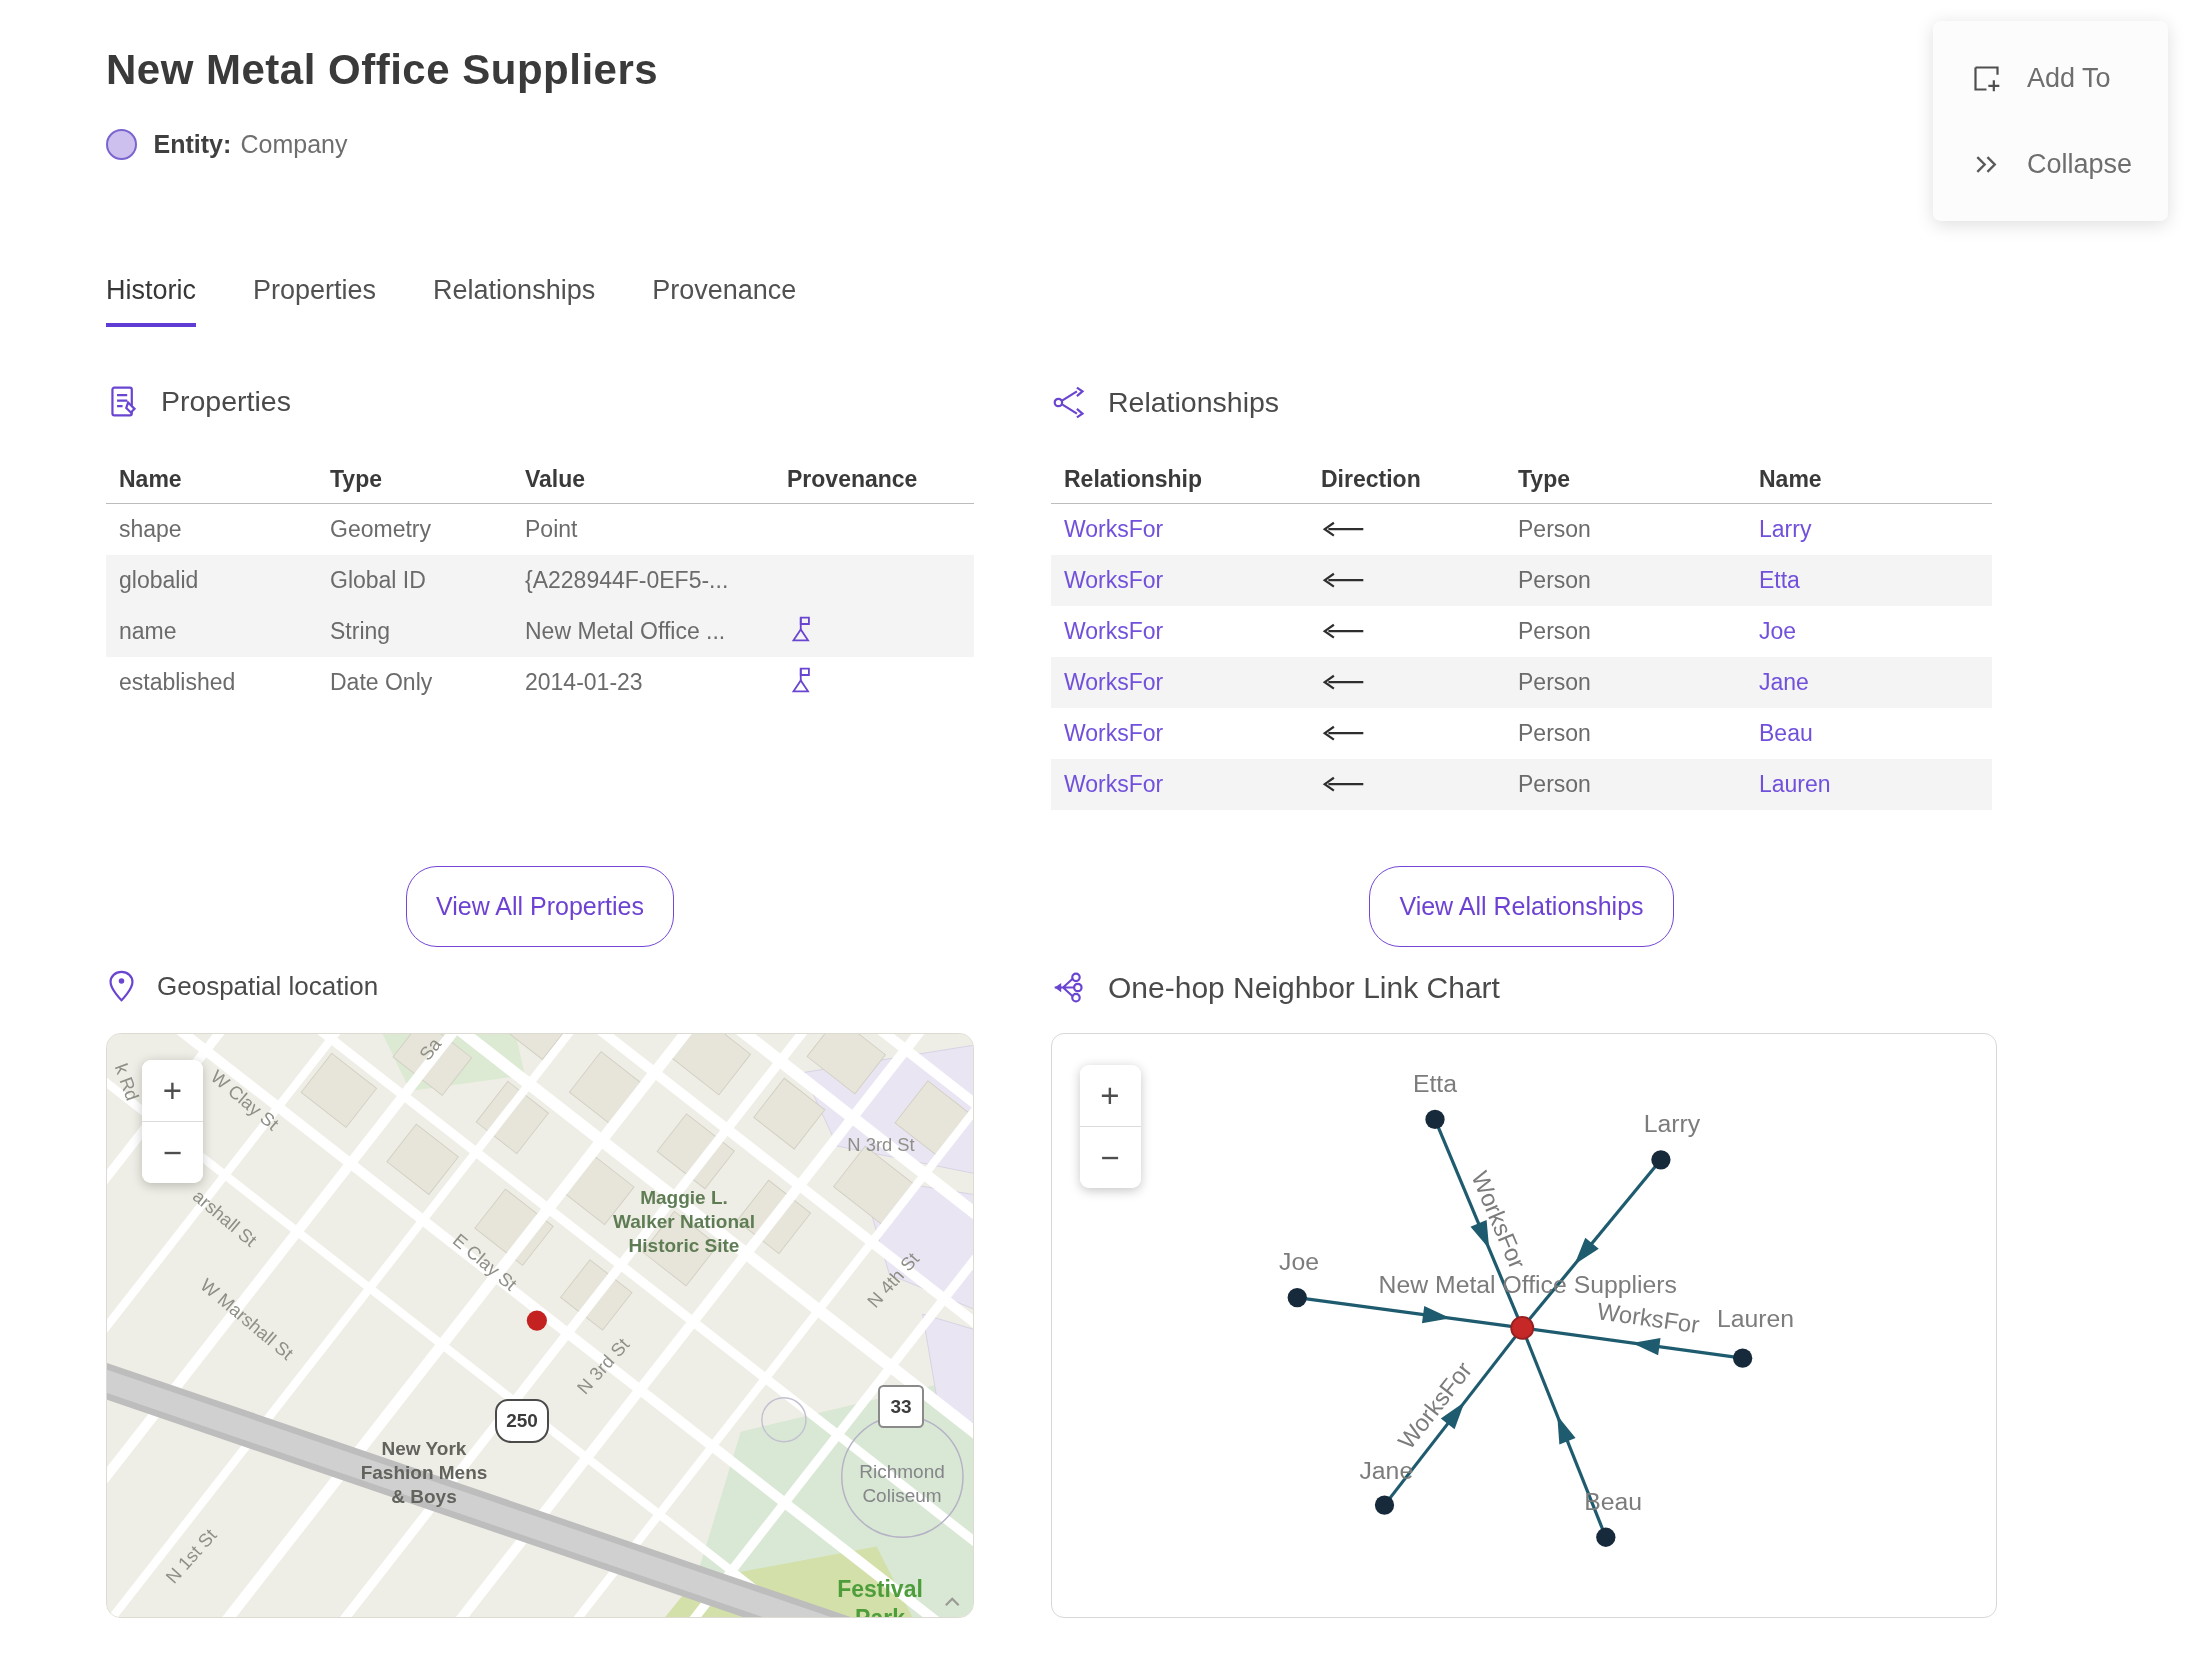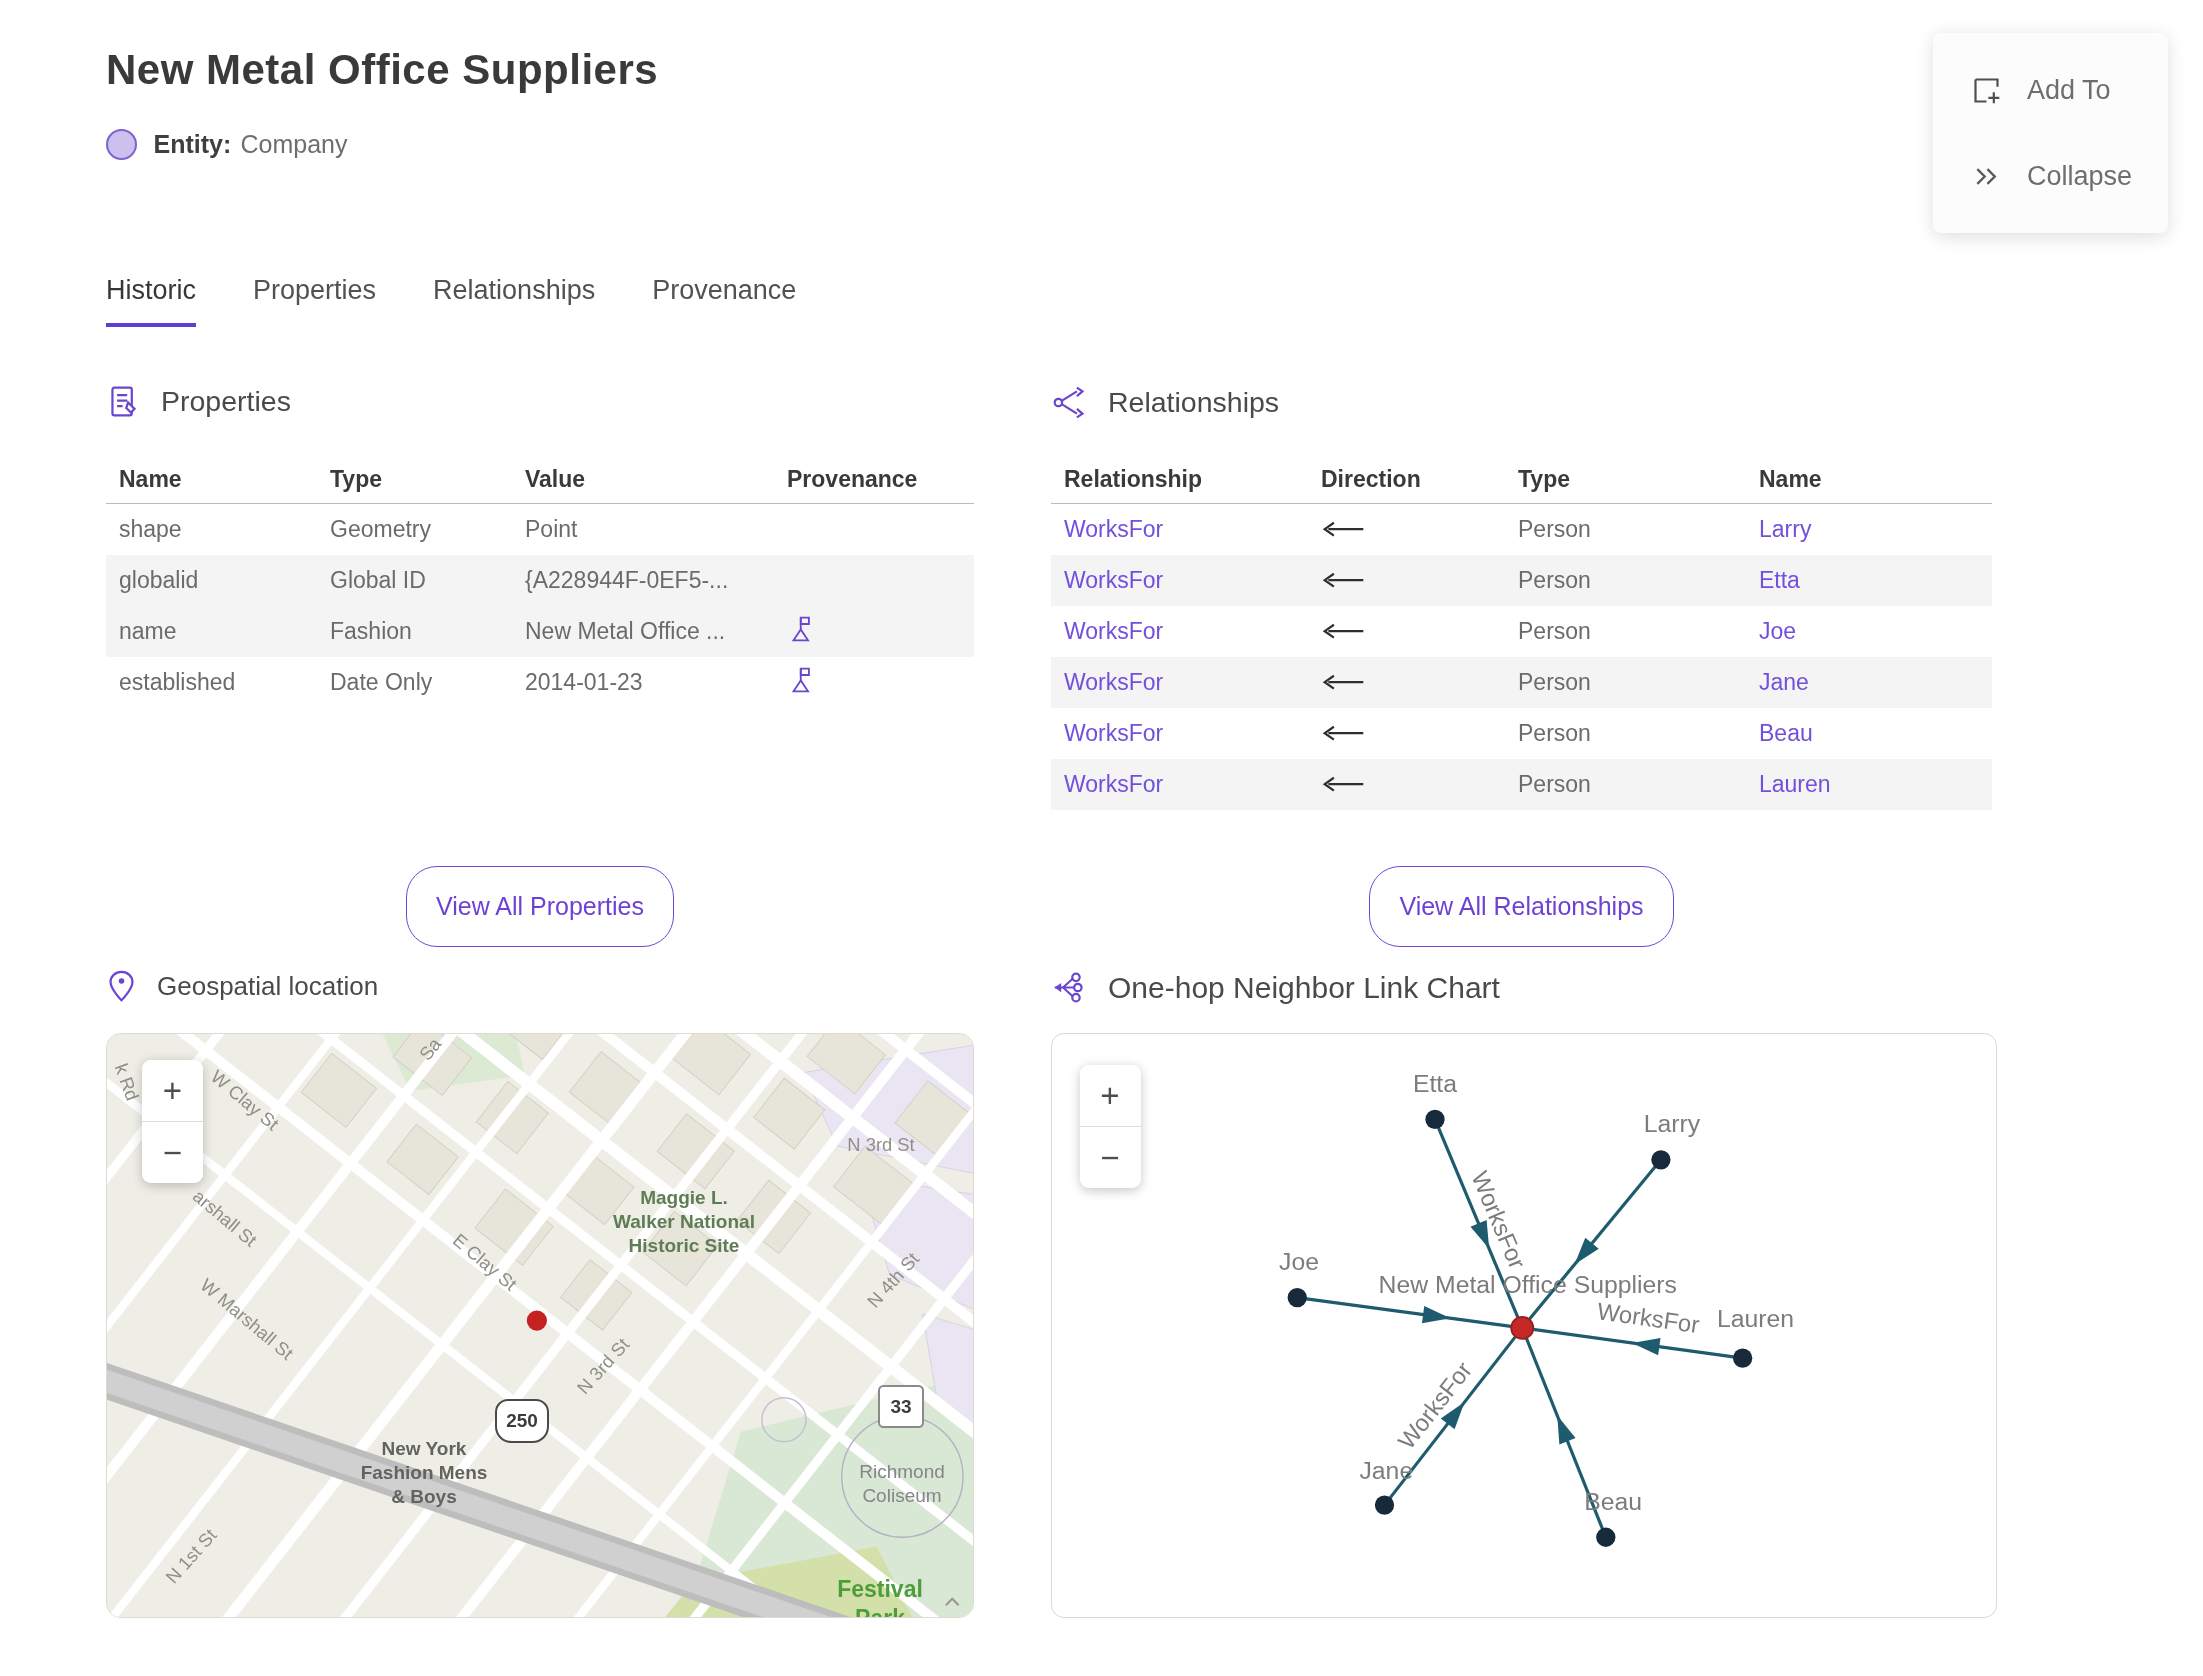--- a/index.html
+++ b/index.html
@@ -7,21 +7,21 @@
   .abs{position:absolute;}
 
   
   #page-title{left:106px;top:46px;font-size:42px;font-weight:700;color:#3a3a3a;letter-spacing:0.5px;}
   #entity-row{left:106px;top:129px;display:flex;align-items:center;font-size:25px;}
   #entity-badge{width:31px;height:31px;border-radius:50%;background:#cdbfee;border:2.8px solid #7a64cf;box-sizing:border-box;margin-right:16.5px;}
   #entity-label{font-weight:700;color:#3f3f3f;}
   #entity-type{color:#6e6e6e;margin-left:9.2px;}
 
   
-  #action-card{left:1933px;top:33px;width:235px;height:200px;background:#fcfcfc;border-radius:7.3px;
+  #action-card{left:1933px;top:21px;width:235px;height:200px;background:#fcfcfc;border-radius:7.3px;
     box-shadow:0 3.7px 18.4px rgba(0,0,0,.13);display:flex;flex-direction:column;justify-content:center;gap:53px;padding-left:37px;box-sizing:border-box;}
   .action-item{display:flex;align-items:center;gap:24px;font-size:27px;color:#6e6e6e;cursor:pointer;}
   .action-item svg{display:block;}
 
   
   #tabs{left:106px;top:275px;display:flex;gap:57px;font-size:27px;color:#515151;}
   .tab{padding-bottom:16.5px;cursor:pointer;border-bottom:4.6px solid transparent;}
   .tab.active{color:#373737;border-bottom-color:#5f3cd4;}
 
   
@@ -142,21 +142,21 @@
           <td></td>
         </tr>
         <tr class="striped">
           <td>globalid</td>
           <td>Global ID</td>
           <td>{A228944F-0EF5-...</td>
           <td></td>
         </tr>
         <tr class="striped">
           <td>name</td>
-          <td>Fashion</td>
+          <td>String</td>
           <td>New Metal Office ...</td>
           <td><svg width="27.5" height="29" viewBox="0 0 30 32" fill="none" stroke="#6a45d2" stroke-width="2">
               <path d="M15 4 V18"></path>
               <path d="M15 4 H24 V11 H15 Z" fill="none"></path>
               <path d="M15 17 L7 29 H23 Z" fill="none"></path>
             </svg></td>
         </tr>
         <tr class="">
           <td>established</td>
           <td>Date Only</td>

